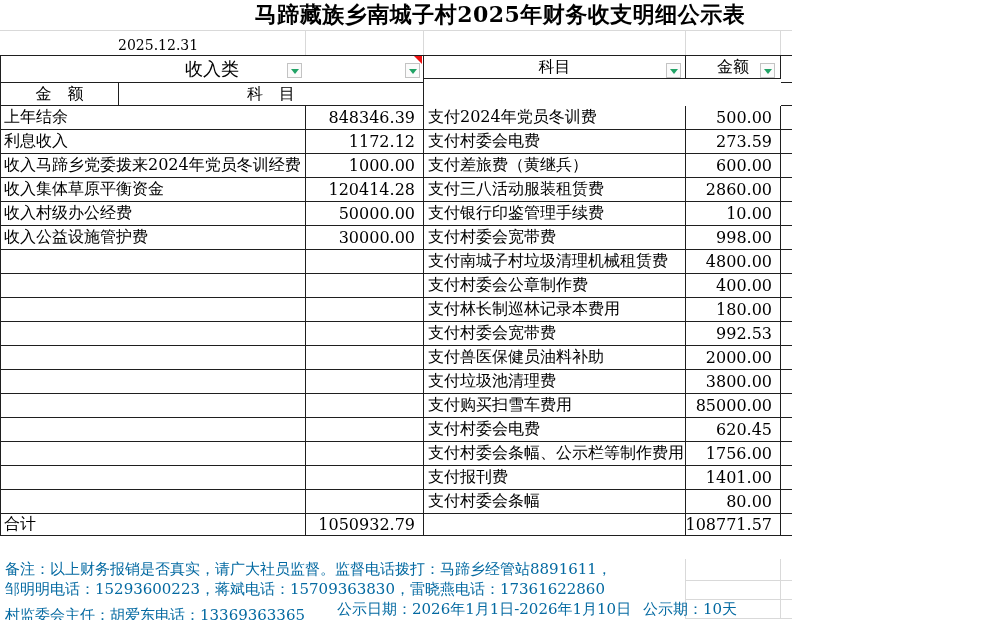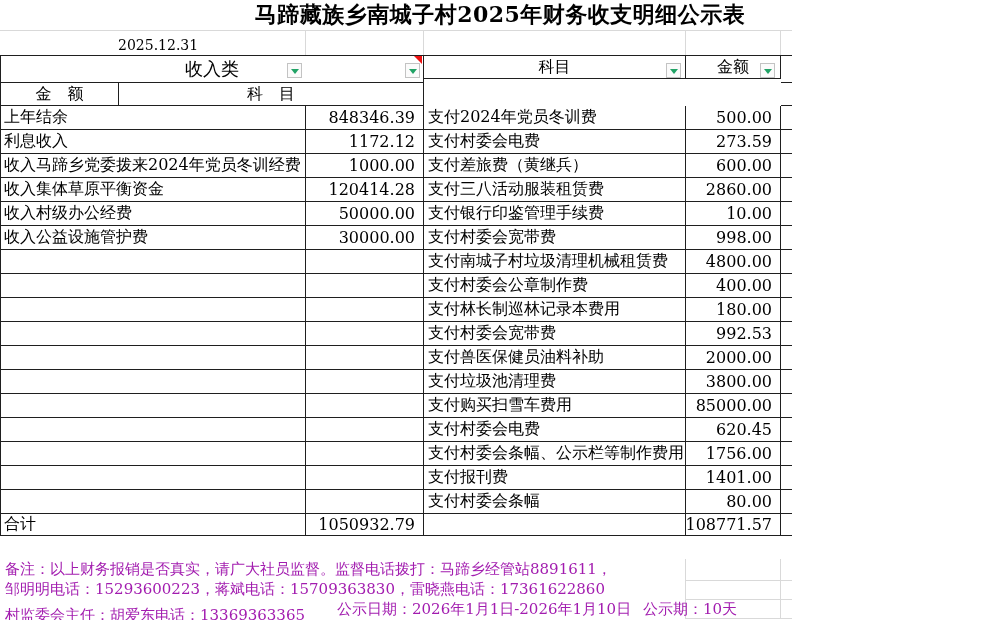--- a/index.html
+++ b/index.html
@@ -70,21 +70,21 @@
     border-right: 4px solid transparent;
     border-top: 5px solid #21a366;
   }
   .comment-marker {
     position: absolute; left: 414px; top: 56px; width: 0; height: 0;
     border-top: 8px solid #ee1111;
     border-left: 8px solid transparent;
   }
   .footer-line {
     position: absolute; left: 5px; display: flex; align-items: center;
-    font-size: 15px; color: #a21caf; white-space: nowrap;
+    font-size: 15px; color: #0369a1; white-space: nowrap;
   }
   .f1 { top: 559px; height: 21px; }
   .f2 { top: 580px; height: 19px; }
   .f3 { top: 599px; height: 20px; left: 0; width: 1000px; }
   .f3 span { position: absolute; top: 0; height: 20px; display: flex; align-items: center; }
   .f3 .p1 { left: 5px; margin-top: 6px; }
   .f3 .p2 { left: 337px; }
   .f3 .p3 { left: 643px; }
 </style>
 </head>

